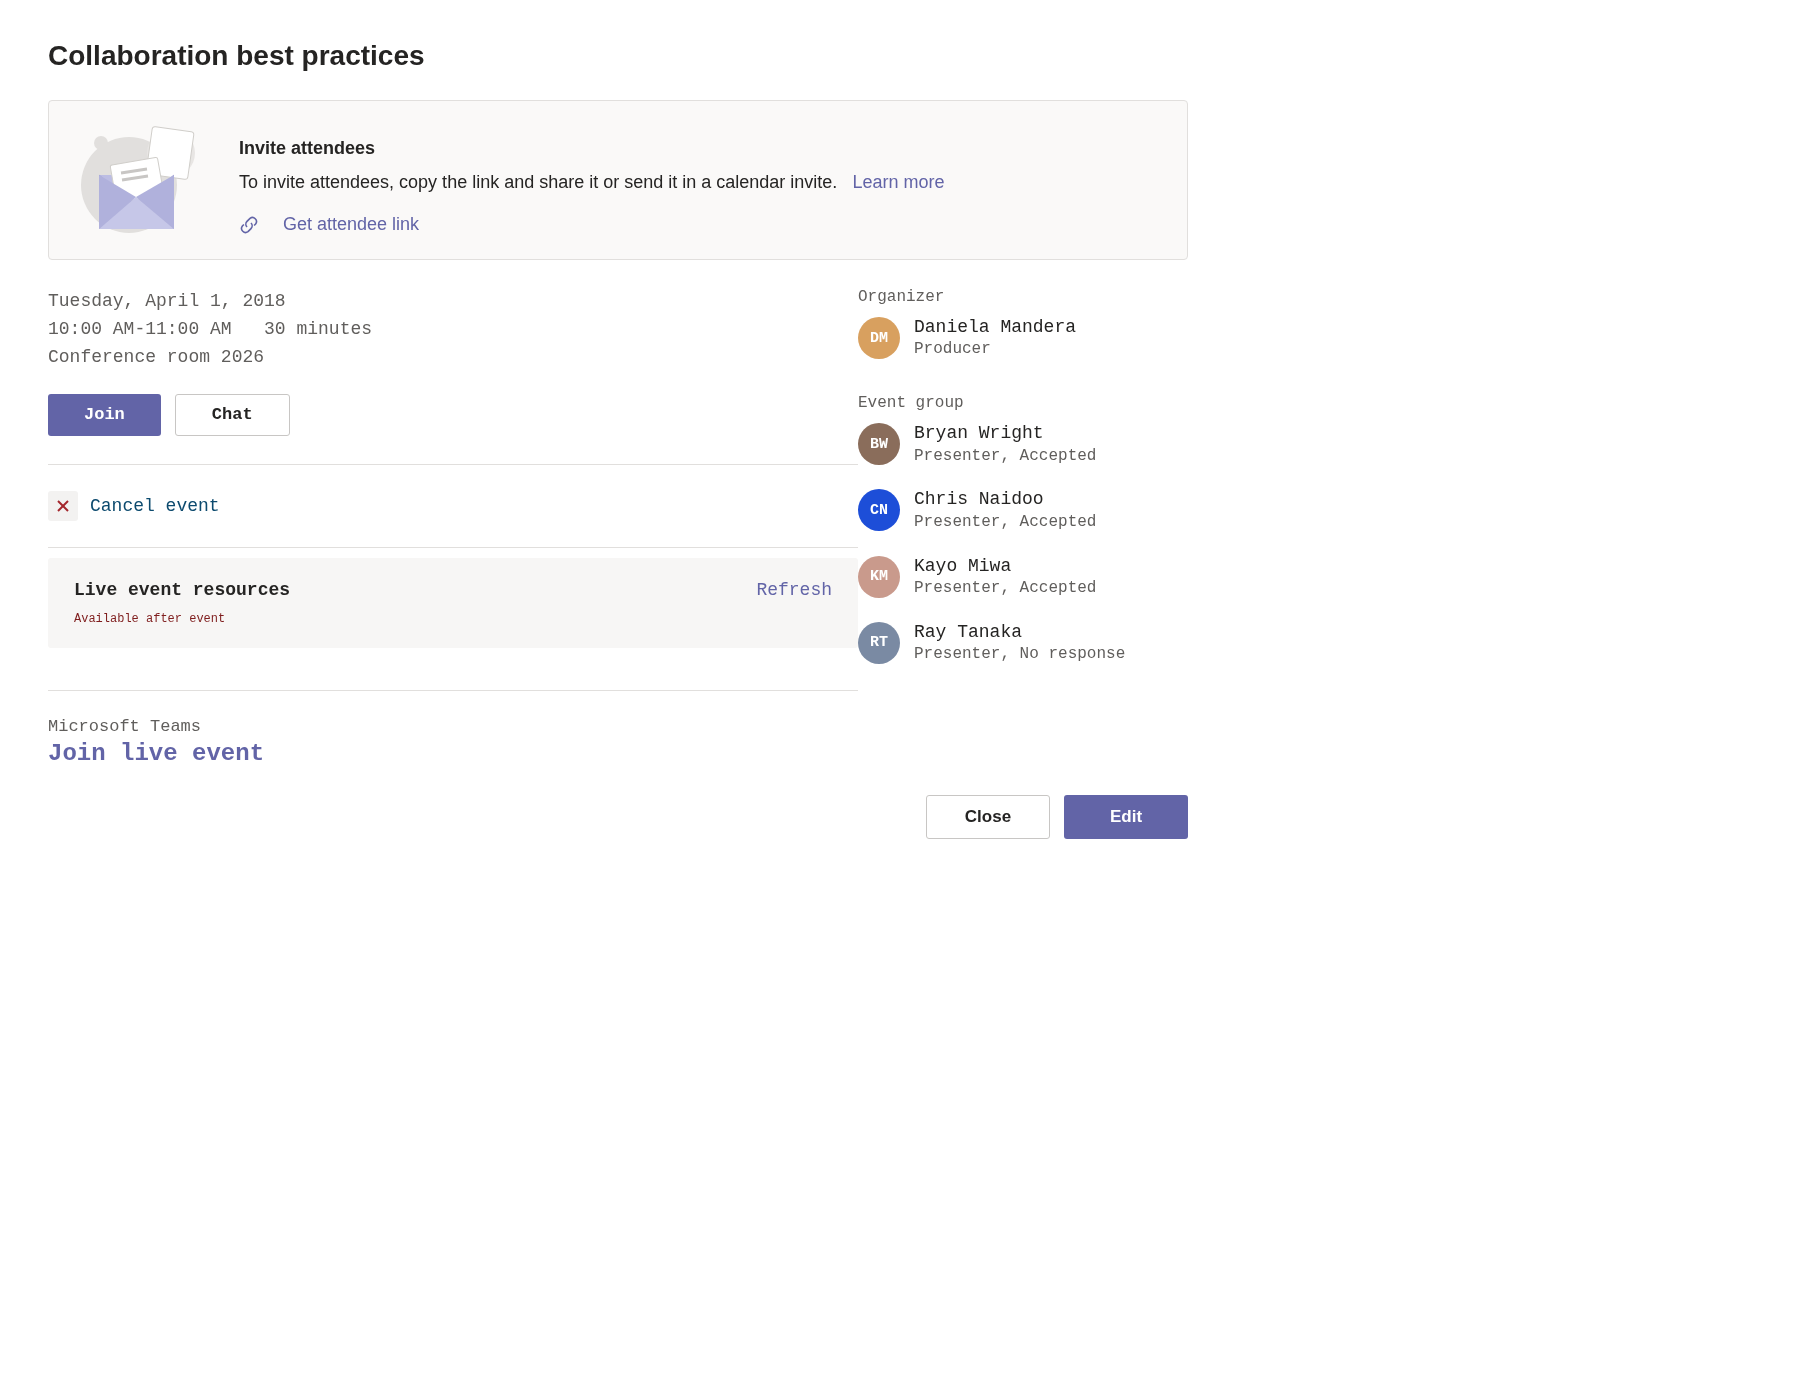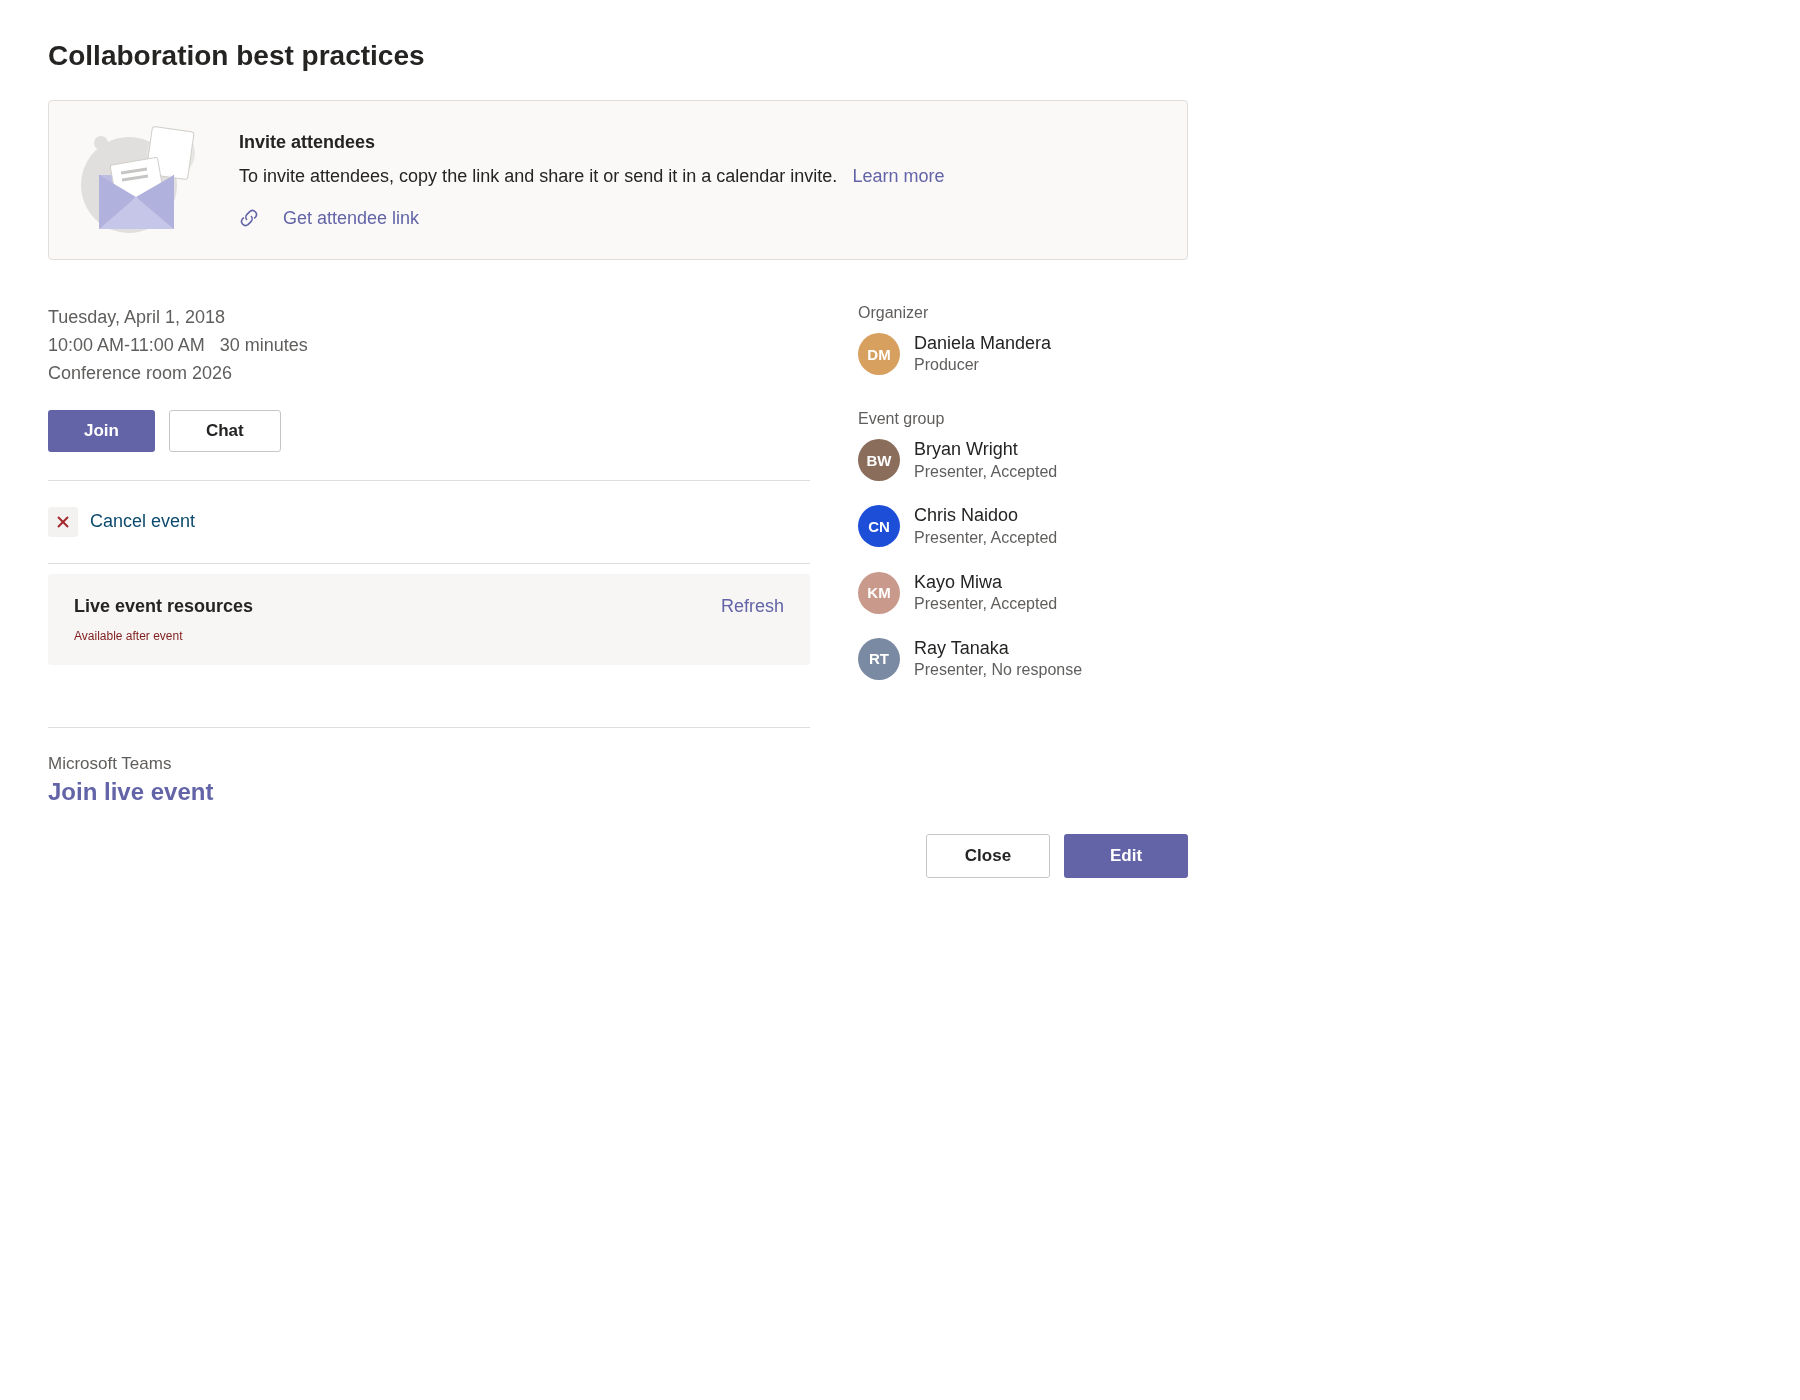--- a/index.html
+++ b/index.html
@@ -20,22 +20,22 @@
       color: #252423;
       margin-bottom: 28px;
     }
     .invite-box {
       border: 1px solid #e1dfdd;
       border-radius: 4px;
       background: #faf9f8;
       padding: 24px 30px;
       display: flex;
       gap: 30px;
-      align-items: center;
-      margin-bottom: 44px;
+      align-items: flex-end;
+      margin-bottom: 28px;
     }
     .invite-illustration {
       width: 130px;
       height: 110px;
       flex-shrink: 0;
       position: relative;
     }
     .invite-content {
       flex: 1;
     }
@@ -62,21 +62,21 @@
       color: #6264a7;
       cursor: pointer;
       font-size: 18px;
     }
     .link-icon {
       width: 20px;
       height: 20px;
     }
     .columns {
       display: flex;
-      gap: 48px;
+      font-family: Liberation Mono, monospace;
     }
     .main-col {
       flex: 1;
       min-width: 0;
     }
     .side-col {
       width: 330px;
       flex-shrink: 0;
     }
     .datetime {
@@ -161,21 +161,21 @@
     .refresh-link {
       color: #6264a7;
       cursor: pointer;
       font-size: 18px;
     }
     .resources-status {
       font-size: 12px;
       color: #7f1d1d;
     }
     .join-section {
-      margin-top: 62px;
+      margin-top: 42px;
       padding-top: 26px;
       border-top: 1px solid #e1dfdd;
     }
     .ms-teams-label {
       font-size: 17px;
       color: #605e5c;
       margin-bottom: 4px;
     }
     .join-live-link {
       font-size: 24px;

